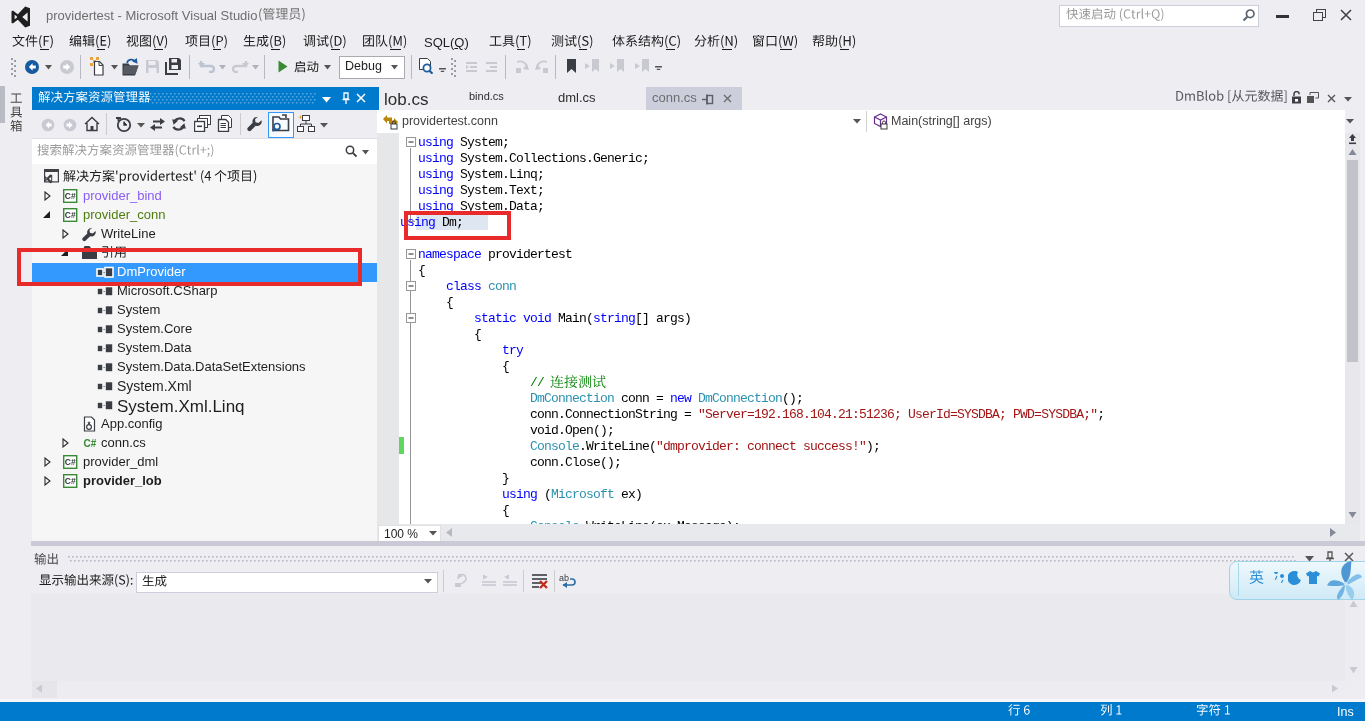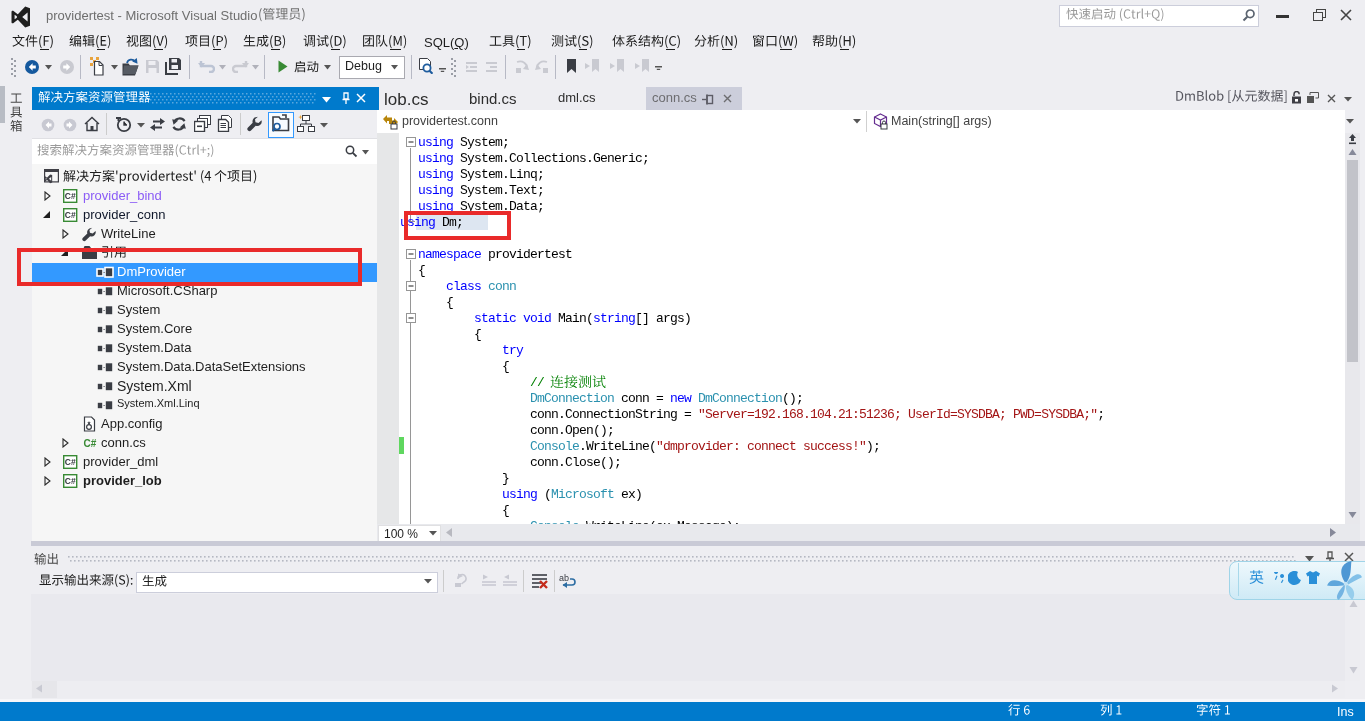--- a/index.html
+++ b/index.html
@@ -513,21 +513,21 @@
     <text x="7.2" y="9.8" font-family="Liberation Sans" font-size="8.5" font-weight="bold" fill="#33373e" text-anchor="middle">C#</text>
   </svg>
 <div class="t" style="left:83px;top:188px;font-size:13px;color:#8b5cf6">provider_bind</div>
 <svg class="abs" style="left:42px;top:210px" width="9" height="9" viewBox="0 0 9 9">
     <path fill="#1e1e1e" d="M8 1 L8 8 L1 8 Z"></path>
   </svg>
 <svg class="abs" style="left:63px;top:208px" width="15" height="14" viewBox="0 0 15 14">
     <rect x="0.7" y="0.7" width="13" height="12.6" fill="#fff" stroke="#388a34" stroke-width="1.4"></rect>
     <text x="7.2" y="9.8" font-family="Liberation Sans" font-size="8.5" font-weight="bold" fill="#33373e" text-anchor="middle">C#</text>
   </svg>
-<div class="t" style="left:83px;top:207px;font-size:13px;color:#0f172a">provider_conn</div>
+<div class="t" style="left:83px;top:207px;font-size:13px;color:#4d7c0f">provider_conn</div>
 <svg class="abs" style="left:62px;top:229px" width="7" height="10" viewBox="0 0 7 10">
     <path fill="none" stroke="#2b2b2b" stroke-width="1.1" d="M1 1 L6 5 L1 9 Z"></path>
   </svg>
 <svg class="abs" style="left:82px;top:227px" width="14" height="15" viewBox="0 0 15 16">
     <path fill="#3a3d44" d="M10 1 a4.5 4.5 0 0 0 -4.3 5.8 L1 11.5 a2 2 0 1 0 3 3 L8.7 9.8 a4.5 4.5 0 0 0 5.8 -5.6 L11.5 7 L8.5 6.2 L8 3.2 L11 0.8 A4.5 4.5 0 0 0 10 1 Z"></path>
   </svg>
 <div class="t" style="left:101px;top:226px;font-size:13px;color:#1e1e1e">WriteLine</div>
 <svg class="abs" style="left:60px;top:248px" width="9" height="9" viewBox="0 0 9 9">
     <path fill="#1e1e1e" d="M8 1 L8 8 L1 8 Z"></path>
   </svg>
@@ -588,21 +588,21 @@
     <line x1="7" y1="6.5" x2="9" y2="6.5" stroke="#f6f6f6" stroke-width="1.2"></line>
     <line x1="7.6" y1="6.5" x2="8.6" y2="6.5" stroke="#3a3d44" stroke-width="1.2"></line>
   </svg>
 <div class="t" style="left:117px;top:378px;font-size:14px;color:#1e1e1e">System.Xml</div>
 <svg class="abs" style="left:96px;top:399px" width="18" height="12" viewBox="0 0 18 12">
     <rect x="1" y="3" width="6" height="7" fill="#3a3d44" stroke="#f6f6f6" stroke-width="1.6"></rect>
     <rect x="9" y="1.5" width="8" height="9.5" fill="#3a3d44" stroke="#f6f6f6" stroke-width="1.6"></rect>
     <line x1="7" y1="6.5" x2="9" y2="6.5" stroke="#f6f6f6" stroke-width="1.2"></line>
     <line x1="7.6" y1="6.5" x2="8.6" y2="6.5" stroke="#3a3d44" stroke-width="1.2"></line>
   </svg>
-<div class="t" style="left:117px;top:397px;font-size:11px;color:#1e1e1e">System.Xml.Linq</div>
+<div class="t" style="left:117px;top:397px;font-size:17px;color:#1e1e1e">System.Xml.Linq</div>
 <svg class="abs" style="left:83px;top:416px" width="13" height="16" viewBox="0 0 13 16">
     <path fill="#fff" stroke="#3a3d44" stroke-width="1.2" d="M1.5 1 h7 l3 3 v11 h-10 Z"></path>
     <path fill="#3a3d44" d="M6 5 l0.5 1.2 1.3 0.2 -1 0.9 0.3 1.3 -1.1 -0.7 -1.1 0.7 0.3 -1.3 -1 -0.9 1.3 -0.2 Z"></path>
     <circle cx="6" cy="11" r="2.4" fill="none" stroke="#3a3d44" stroke-width="1.2"></circle>
   </svg>
 <div class="t" style="left:101px;top:416px;font-size:13px;color:#1e1e1e">App.config</div>
 <svg class="abs" style="left:62px;top:438px" width="7" height="10" viewBox="0 0 7 10">
     <path fill="none" stroke="#2b2b2b" stroke-width="1.1" d="M1 1 L6 5 L1 9 Z"></path>
   </svg>
 <svg class="abs" style="left:83px;top:436px" width="14" height="15" viewBox="0 0 14 15">
@@ -621,21 +621,21 @@
     <path fill="none" stroke="#2b2b2b" stroke-width="1.1" d="M1 1 L6 5 L1 9 Z"></path>
   </svg>
 <svg class="abs" style="left:63px;top:474px" width="15" height="14" viewBox="0 0 15 14">
     <rect x="0.7" y="0.7" width="13" height="12.6" fill="#fff" stroke="#388a34" stroke-width="1.4"></rect>
     <text x="7.2" y="9.8" font-family="Liberation Sans" font-size="8.5" font-weight="bold" fill="#33373e" text-anchor="middle">C#</text>
   </svg>
 <div class="t" style="left:83px;top:473px;font-size:13px;color:#1e1e1e;font-weight:bold">provider_lob</div>
 <div class="abs" style="left:17px;top:248px;width:337px;height:30px;border:4px solid #e92a2a"></div>
 <div class="abs" style="left:377px;top:87px;width:2px;height:23px;background:#007acc"></div>
 <div class="t" style="left:384px;top:90px;font-size:17px;color:#2d2d2d">lob.cs</div>
-<div class="t" style="left:469px;top:90px;font-size:15px;color:#2d2d2d">bind.cs</div>
+<div class="t" style="left:469px;top:90px;font-size:11px;color:#2d2d2d">bind.cs</div>
 <div class="t" style="left:558px;top:90px;font-size:13px;color:#2d2d2d">dml.cs</div>
 <div class="abs" style="left:646px;top:87px;width:96px;height:23px;background:#cccedb"></div>
 <div class="t" style="left:652px;top:90px;font-size:13px;color:#6d6d70">conn.cs</div>
 <svg class="abs" style="left:702px;top:94px" width="12" height="11" viewBox="0 0 12 11">
     <line x1="0" y1="5.5" x2="4.5" y2="5.5" stroke="#5d5d66" stroke-width="1.4"></line>
     <rect x="5" y="1.5" width="5.5" height="8" fill="none" stroke="#5d5d66" stroke-width="1.4"></rect>
     <line x1="5" y1="0.5" x2="5" y2="10.5" stroke="#5d5d66" stroke-width="1.6"></line>
   </svg>
 <svg class="abs" style="left:723px;top:94px" width="9" height="9" viewBox="0 0 9 9">
     <path stroke="#6d6d70" stroke-width="1.4" d="M1 1 L8 8 M8 1 L1 8"></path>
@@ -714,21 +714,21 @@
 <div class="code" style="left:418px;top:247px"><span class="k">namespace</span> providertest</div>
 <div class="code" style="left:418px;top:263px">{</div>
 <div class="code" style="left:418px;top:279px">    <span class="k">class</span> <span class="ty">conn</span></div>
 <div class="code" style="left:418px;top:295px">    {</div>
 <div class="code" style="left:418px;top:311px">        <span class="k">static</span> <span class="k">void</span> Main(<span class="k">string</span>[] args)</div>
 <div class="code" style="left:418px;top:327px">        {</div>
 <div class="code" style="left:418px;top:343px">            <span class="k">try</span></div>
 <div class="code" style="left:418px;top:359px">            {</div>
 <div class="code" style="left:418px;top:391px">                <span class="ty">DmConnection</span> conn = <span class="k">new</span> <span class="ty">DmConnection</span>();</div>
 <div class="code" style="left:418px;top:407px">                conn.ConnectionString = <span class="st">"Server=192.168.104.21:51236; UserId=SYSDBA; PWD=SYSDBA;"</span>;</div>
-<div class="code" style="left:418px;top:423px">                conn.Open();</div>
+<div class="code" style="left:418px;top:423px">                void.Open();</div>
 <div class="code" style="left:418px;top:439px">                <span class="ty">Console</span>.WriteLine(<span class="st">"dmprovider: connect success!"</span>);</div>
 <div class="code" style="left:418px;top:455px">                conn.Close();</div>
 <div class="code" style="left:418px;top:471px">            }</div>
 <div class="code" style="left:418px;top:487px">            <span class="k">using</span> (<span class="ty">Microsoft</span> ex)</div>
 <div class="code" style="left:418px;top:503px">            {</div>
 <div class="code" style="left:418px;top:519px">                <span class="ty">Console</span>.WriteLine(ex.Message);</div>
 <div class="code" style="left:530px;top:375px"><span class="cm">// </span></div>
 <svg style="position:absolute;left:550px;top:375px;" width="56" height="18" viewBox="0 0 56 18">
     <path fill="#008000" d="M11.4 4.9Q11.4 4.9 11.5 5Q11.6 5.1 11.8 5.3Q12 5.4 12.2 5.6Q12.4 5.8 12.5 6Q12.5 6.2 12.2 6.2L5.6 6.2L5.5 5.8L10.7 5.8ZM8.7 0.7Q8.7 0.9 8.5 0.9Q8.4 1 8.1 0.9L8.3 0.7Q8.1 1.2 7.8 1.9Q7.5 2.6 7.2 3.4Q6.8 4.2 6.5 4.9Q6.1 5.6 5.9 6.2L6 6.2L5.5 6.6L4.5 5.8Q4.7 5.7 4.9 5.6Q5.2 5.5 5.4 5.5L5 6Q5.2 5.6 5.5 5Q5.7 4.4 6 3.8Q6.3 3.1 6.6 2.5Q6.9 1.8 7.1 1.3Q7.3 0.7 7.4 0.3ZM9.9 4Q9.8 4.1 9.7 4.2Q9.6 4.3 9.3 4.3L9.3 11.1Q9.3 11.1 9.2 11.2Q9.1 11.3 9 11.3Q8.8 11.4 8.6 11.4L8.4 11.4L8.4 3.8ZM12 7.5Q12 7.5 12.1 7.6Q12.3 7.7 12.5 7.8Q12.7 8 12.9 8.2Q13.1 8.3 13.2 8.5Q13.2 8.7 12.9 8.7L4.3 8.7L4.1 8.3L11.4 8.3ZM11.7 1.5Q11.7 1.5 11.9 1.6Q12 1.7 12.2 1.9Q12.4 2 12.6 2.2Q12.8 2.4 13 2.5Q12.9 2.8 12.6 2.8L4.4 2.8L4.3 2.4L11.1 2.4ZM2.9 10.1Q3.1 10.1 3.2 10.1Q3.3 10.1 3.4 10.3Q4.1 10.9 4.8 11.3Q5.6 11.6 6.6 11.8Q7.6 11.9 8.9 11.9Q10.1 11.9 11.2 11.9Q12.3 11.9 13.5 11.8L13.5 12Q13.2 12.1 13 12.3Q12.9 12.5 12.8 12.8Q12.2 12.8 11.5 12.8Q10.8 12.8 10.1 12.8Q9.4 12.8 8.6 12.8Q7.3 12.8 6.3 12.6Q5.3 12.4 4.6 11.9Q3.9 11.5 3.2 10.6Q3.1 10.5 3 10.5Q2.9 10.5 2.8 10.6Q2.6 10.9 2.4 11.2Q2.1 11.6 1.8 12Q1.6 12.4 1.4 12.7Q1.5 12.9 1.3 13L0.5 12Q0.8 11.8 1.2 11.5Q1.5 11.1 1.9 10.8Q2.2 10.5 2.5 10.3Q2.8 10.1 2.9 10.1ZM1.3 0.4Q2.1 0.8 2.5 1.3Q3 1.7 3.2 2.1Q3.4 2.5 3.5 2.8Q3.5 3.1 3.4 3.3Q3.3 3.5 3.1 3.5Q2.9 3.6 2.7 3.4Q2.6 2.9 2.3 2.4Q2 1.9 1.7 1.4Q1.4 0.9 1.1 0.5ZM3.3 10.2L2.4 10.6L2.4 5.5L0.7 5.5L0.6 5.1L2.2 5.1L2.7 4.4L3.9 5.3Q3.9 5.4 3.7 5.5Q3.5 5.6 3.3 5.6ZM20.1 9.7Q21.9 10.1 23.1 10.5Q24.4 10.9 25.2 11.2Q25.9 11.6 26.3 11.9Q26.7 12.2 26.8 12.5Q26.9 12.7 26.8 12.8Q26.7 13 26.5 13Q26.2 13 26 12.9Q25 12.1 23.4 11.4Q21.8 10.6 19.7 10ZM19.7 10Q19.9 9.6 20.2 9.1Q20.5 8.6 20.8 8Q21.1 7.4 21.3 6.8Q21.6 6.3 21.7 5.9L23.1 6.3Q23 6.5 22.9 6.6Q22.7 6.6 22.3 6.6L22.6 6.4Q22.4 6.7 22.2 7.2Q22 7.6 21.7 8.1Q21.4 8.6 21.1 9.1Q20.9 9.6 20.6 10ZM21.9 0.1Q22.6 0.3 22.9 0.5Q23.3 0.7 23.4 1Q23.6 1.3 23.6 1.5Q23.5 1.7 23.4 1.9Q23.3 2 23.1 2Q22.9 2.1 22.7 1.9Q22.7 1.4 22.4 1Q22.1 0.5 21.8 0.2ZM25.6 7.8Q25.2 9 24.7 9.8Q24.2 10.7 23.3 11.4Q22.5 12 21.2 12.4Q20 12.8 18.2 13L18.2 12.8Q20.2 12.4 21.5 11.7Q22.8 11.1 23.5 10.1Q24.2 9 24.6 7.6L25.6 7.6ZM25.8 3.2Q25.7 3.4 25.3 3.4Q25 3.9 24.5 4.5Q24.1 5.1 23.6 5.5L23.3 5.5Q23.5 5.2 23.7 4.7Q23.9 4.2 24.1 3.7Q24.3 3.2 24.4 2.8ZM20.6 2.7Q21.2 3.1 21.5 3.4Q21.9 3.7 22 4Q22.1 4.4 22.1 4.6Q22.1 4.9 22 5Q21.9 5.2 21.7 5.2Q21.5 5.2 21.3 5Q21.3 4.6 21.2 4.2Q21 3.8 20.8 3.5Q20.6 3.1 20.4 2.8ZM26.3 6.7Q26.3 6.7 26.4 6.8Q26.5 6.9 26.7 7.1Q26.9 7.2 27.1 7.4Q27.3 7.6 27.4 7.7Q27.4 7.8 27.3 7.9Q27.2 8 27.1 8L18.5 8L18.4 7.5L25.6 7.5ZM26.2 4.5Q26.2 4.5 26.3 4.6Q26.4 4.7 26.6 4.8Q26.8 5 27 5.2Q27.2 5.3 27.4 5.5Q27.3 5.7 27 5.7L19.1 5.7L19 5.3L25.6 5.3ZM26.1 1.3Q26.1 1.3 26.2 1.4Q26.3 1.5 26.5 1.7Q26.7 1.8 26.9 2Q27.1 2.1 27.2 2.3Q27.2 2.5 26.9 2.5L19.3 2.5L19.2 2.1L25.6 2.1ZM14.3 7.5Q14.8 7.4 15.5 7.1Q16.3 6.8 17.2 6.5Q18.2 6.1 19.2 5.7L19.2 5.9Q18.5 6.3 17.5 6.9Q16.5 7.6 15.2 8.3Q15.1 8.6 14.9 8.7ZM17.9 0.3Q17.9 0.5 17.8 0.6Q17.7 0.7 17.4 0.7L17.4 11.6Q17.4 12 17.3 12.3Q17.2 12.6 17 12.7Q16.7 12.9 16.1 13Q16 12.8 16 12.6Q15.9 12.4 15.8 12.3Q15.7 12.1 15.4 12.1Q15.1 12 14.7 11.9L14.7 11.7Q14.7 11.7 14.9 11.7Q15.1 11.7 15.4 11.7Q15.7 11.8 15.9 11.8Q16.1 11.8 16.2 11.8Q16.4 11.8 16.5 11.7Q16.5 11.7 16.5 11.5L16.5 0.2ZM18.4 2.6Q18.4 2.6 18.6 2.7Q18.8 2.9 19 3.1Q19.3 3.3 19.5 3.5Q19.4 3.7 19.1 3.7L14.6 3.7L14.5 3.3L17.8 3.3ZM35.6 3.2Q35.5 3.3 35.4 3.4Q35.3 3.5 35.1 3.5Q35 5 35 6.3Q34.9 7.5 34.8 8.5Q34.6 9.6 34.3 10.4Q33.9 11.2 33.2 11.9Q32.5 12.5 31.4 13L31.2 12.8Q32.2 12.2 32.7 11.6Q33.3 10.9 33.6 10.1Q33.9 9.3 34.1 8.2Q34.2 7.2 34.2 5.8Q34.2 4.5 34.2 2.8ZM34.9 9.3Q35.7 9.6 36.2 10Q36.7 10.4 37 10.7Q37.2 11.1 37.3 11.4Q37.3 11.7 37.2 11.9Q37.1 12.1 36.9 12.2Q36.7 12.2 36.5 12Q36.4 11.6 36.1 11.1Q35.8 10.6 35.4 10.2Q35.1 9.7 34.8 9.4ZM32.4 0.8L33.3 1.2L36.1 1.2L36.6 0.6L37.6 1.4Q37.5 1.5 37.4 1.6Q37.2 1.6 37 1.7L37 8.6Q37 8.6 36.8 8.7Q36.6 8.8 36.3 8.8L36.2 8.8L36.2 1.6L33.2 1.6L33.2 8.9Q33.2 8.9 33 9Q32.8 9.1 32.5 9.1L32.4 9.1L32.4 1.2ZM41.3 0.6Q41.3 0.7 41.2 0.8Q41 0.9 40.8 1L40.8 11.7Q40.8 12 40.7 12.3Q40.6 12.6 40.3 12.8Q40.1 12.9 39.5 13Q39.5 12.8 39.4 12.6Q39.3 12.5 39.2 12.3Q39.1 12.2 38.8 12.1Q38.6 12.1 38.1 12L38.1 11.8Q38.1 11.8 38.3 11.8Q38.5 11.8 38.8 11.8Q39.1 11.9 39.3 11.9Q39.5 11.9 39.6 11.9Q39.8 11.9 39.9 11.8Q40 11.8 40 11.6L40 0.4ZM39.4 2.2Q39.3 2.3 39.2 2.4Q39.1 2.5 38.9 2.5L38.9 9.6Q38.9 9.6 38.8 9.7Q38.7 9.8 38.5 9.8Q38.4 9.9 38.2 9.9L38.1 9.9L38.1 2ZM29.4 9.1Q29.5 9.1 29.5 9Q29.6 9 29.7 8.8Q29.8 8.6 29.8 8.5Q29.8 8.3 30 8Q30.1 7.7 30.3 7.2Q30.5 6.6 30.8 5.5Q31.2 4.5 31.7 2.9L32 3Q31.9 3.5 31.7 4.1Q31.5 4.7 31.4 5.4Q31.2 6.1 31 6.7Q30.9 7.3 30.8 7.7Q30.7 8.2 30.6 8.4Q30.5 8.7 30.5 9Q30.4 9.3 30.4 9.6Q30.5 9.9 30.6 10.2Q30.7 10.6 30.8 11Q30.8 11.5 30.8 12Q30.8 12.5 30.6 12.7Q30.4 13 30 13Q29.9 13 29.7 12.8Q29.6 12.6 29.6 12.3Q29.7 11.6 29.7 11Q29.7 10.4 29.7 10Q29.6 9.7 29.4 9.6Q29.3 9.4 29.1 9.4Q29 9.4 28.8 9.4L28.8 9.1Q28.8 9.1 29 9.1Q29.2 9.1 29.4 9.1ZM28.7 3.5Q29.4 3.6 29.8 3.9Q30.2 4.1 30.4 4.4Q30.6 4.6 30.6 4.9Q30.6 5.1 30.5 5.2Q30.4 5.4 30.2 5.4Q30 5.5 29.8 5.3Q29.7 5 29.5 4.7Q29.3 4.4 29 4.1Q28.8 3.8 28.5 3.6ZM29.6 0.3Q30.3 0.4 30.8 0.7Q31.2 0.9 31.5 1.2Q31.7 1.4 31.7 1.7Q31.8 1.9 31.7 2.1Q31.6 2.3 31.4 2.3Q31.2 2.4 30.9 2.2Q30.8 1.9 30.6 1.6Q30.4 1.2 30.1 0.9Q29.8 0.6 29.5 0.4ZM53.1 0.6Q53.7 0.8 54.1 1.1Q54.5 1.4 54.6 1.6Q54.8 1.9 54.8 2.1Q54.8 2.3 54.6 2.5Q54.5 2.6 54.3 2.6Q54.1 2.7 53.9 2.5Q53.8 2.1 53.5 1.5Q53.2 1 52.9 0.7ZM46.2 11.1Q46.6 11 47.4 10.8Q48.2 10.6 49.3 10.3Q50.3 10 51.4 9.7L51.5 9.9Q50.7 10.2 49.6 10.7Q48.5 11.2 47 11.8Q46.9 12 46.7 12.1ZM49.3 6.2L49.3 10.6L48.4 10.9L48.4 6.2ZM52.6 0.4Q52.6 0.6 52.5 0.7Q52.4 0.8 52.1 0.8Q52.1 2.5 52.2 4.2Q52.2 5.8 52.4 7.2Q52.6 8.6 53.1 9.7Q53.5 10.8 54.3 11.4Q54.5 11.6 54.6 11.5Q54.6 11.5 54.7 11.3Q54.8 11 55 10.6Q55.1 10.2 55.3 9.7L55.4 9.8L55.2 11.9Q55.5 12.3 55.5 12.5Q55.6 12.7 55.5 12.8Q55.4 12.9 55.2 13Q55 13 54.7 12.9Q54.5 12.8 54.3 12.7Q54.1 12.5 53.9 12.3Q52.9 11.6 52.4 10.4Q51.9 9.2 51.6 7.6Q51.3 6.1 51.3 4.2Q51.2 2.4 51.2 0.3ZM54.4 2.7Q54.4 2.7 54.5 2.8Q54.6 2.9 54.8 3Q55 3.2 55.2 3.3Q55.4 3.5 55.6 3.7Q55.5 3.9 55.2 3.9L46.4 3.9L46.3 3.5L53.7 3.5ZM50.3 5.4Q50.3 5.4 50.5 5.6Q50.7 5.7 50.9 5.9Q51.1 6.1 51.3 6.3Q51.3 6.5 51 6.5L46.6 6.5L46.5 6.1L49.8 6.1ZM44 11.3Q44.3 11.1 44.7 10.8Q45.2 10.4 45.8 10Q46.4 9.5 47 9.1L47.1 9.3Q46.9 9.5 46.5 10Q46.1 10.5 45.6 11Q45.1 11.6 44.5 12.1ZM45 4.4L45.2 4.5L45.2 11.2L44.4 11.5L44.8 11.2Q44.9 11.5 44.8 11.7Q44.8 12 44.7 12.1Q44.5 12.3 44.4 12.3L43.8 11.2Q44.2 11 44.2 10.9Q44.3 10.8 44.3 10.6L44.3 4.4ZM44.3 3.9L44.8 3.4L45.7 4.2Q45.7 4.3 45.5 4.4Q45.3 4.5 45.1 4.5L45.2 4.4L45.2 5L44.3 5L44.3 3.9ZM43.5 0.2Q44.3 0.6 44.7 0.9Q45.2 1.3 45.4 1.7Q45.6 2 45.7 2.3Q45.7 2.6 45.6 2.8Q45.5 3 45.3 3Q45.1 3.1 44.9 2.9Q44.8 2.5 44.5 2Q44.3 1.5 43.9 1.1Q43.6 0.7 43.3 0.3ZM44.9 3.9L44.9 4.4L42.7 4.4L42.5 3.9Z"></path>
   </svg>

